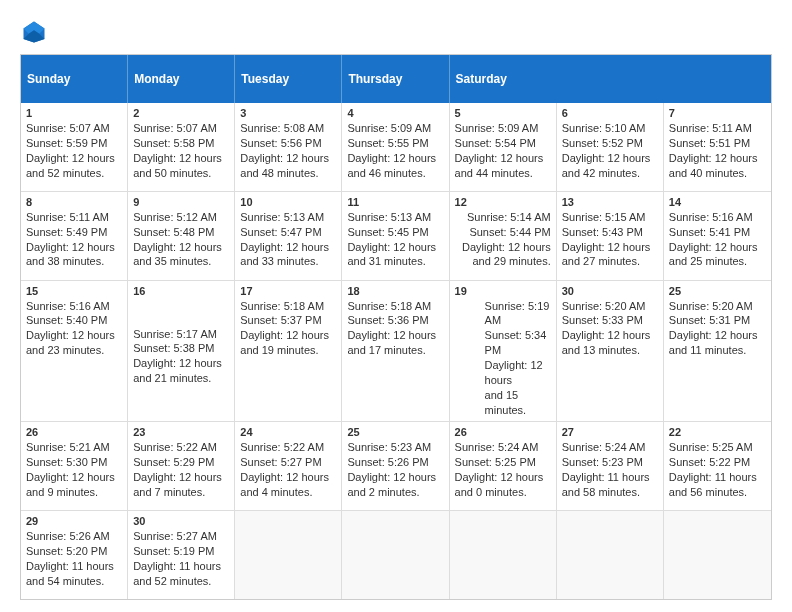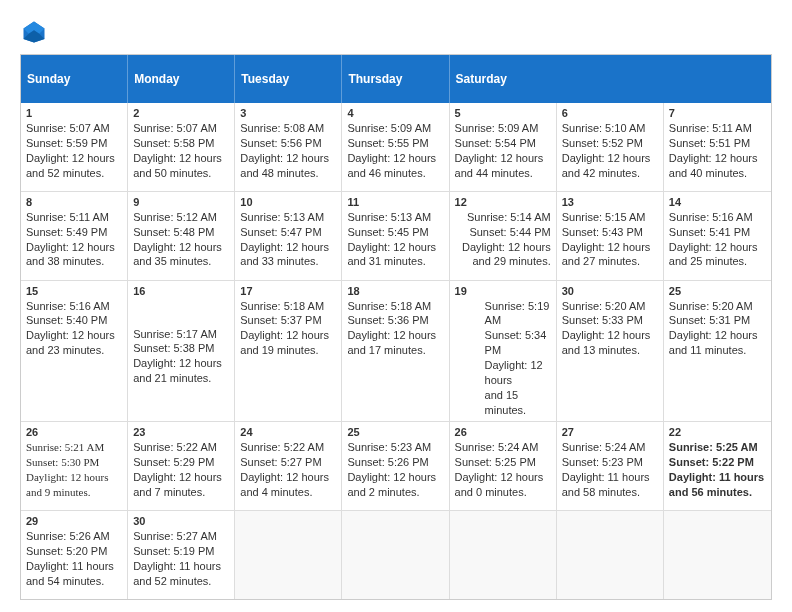--- a/index.html
+++ b/index.html
@@ -289,21 +289,21 @@
             <span class="day-num">25</span>
             <div class="cell-text" style="white-space: pre-line;">Sunrise: 5:20 AM
 Sunset: 5:31 PM
 Daylight: 12 hours
 and 11 minutes.</div>
           </div>
         </div>
         <div class="cal-row">
           <div class="cal-cell">
             <span class="day-num">26</span>
-            <div class="cell-text" style="white-space: pre-line; font-family: Liberation Serif, serif;">Sunrise: 5:21 AM
+            <div class="cell-text" style="white-space: pre-line;">Sunrise: 5:21 AM
 Sunset: 5:30 PM
 Daylight: 12 hours
 and 9 minutes.</div>
           </div>
           <div class="cal-cell">
             <span class="day-num">23</span>
             <div class="cell-text" style="white-space: pre-line;">Sunrise: 5:22 AM
 Sunset: 5:29 PM
 Daylight: 12 hours
 and 7 minutes.</div>
@@ -331,21 +331,21 @@
           </div>
           <div class="cal-cell">
             <span class="day-num">27</span>
             <div class="cell-text" style="white-space: pre-line;">Sunrise: 5:24 AM
 Sunset: 5:23 PM
 Daylight: 11 hours
 and 58 minutes.</div>
           </div>
           <div class="cal-cell">
             <span class="day-num">22</span>
-            <div class="cell-text" style="white-space: pre-line; font-weight: bold;">Sunrise: 5:25 AM
+            <div class="cell-text" style="white-space: pre-line;">Sunrise: 5:25 AM
 Sunset: 5:22 PM
 Daylight: 11 hours
 and 56 minutes.</div>
           </div>
         </div>
         <div class="cal-row">
           <div class="cal-cell">
             <span class="day-num">29</span>
             <div class="cell-text" style="white-space: pre-line;">Sunrise: 5:26 AM
 Sunset: 5:20 PM

